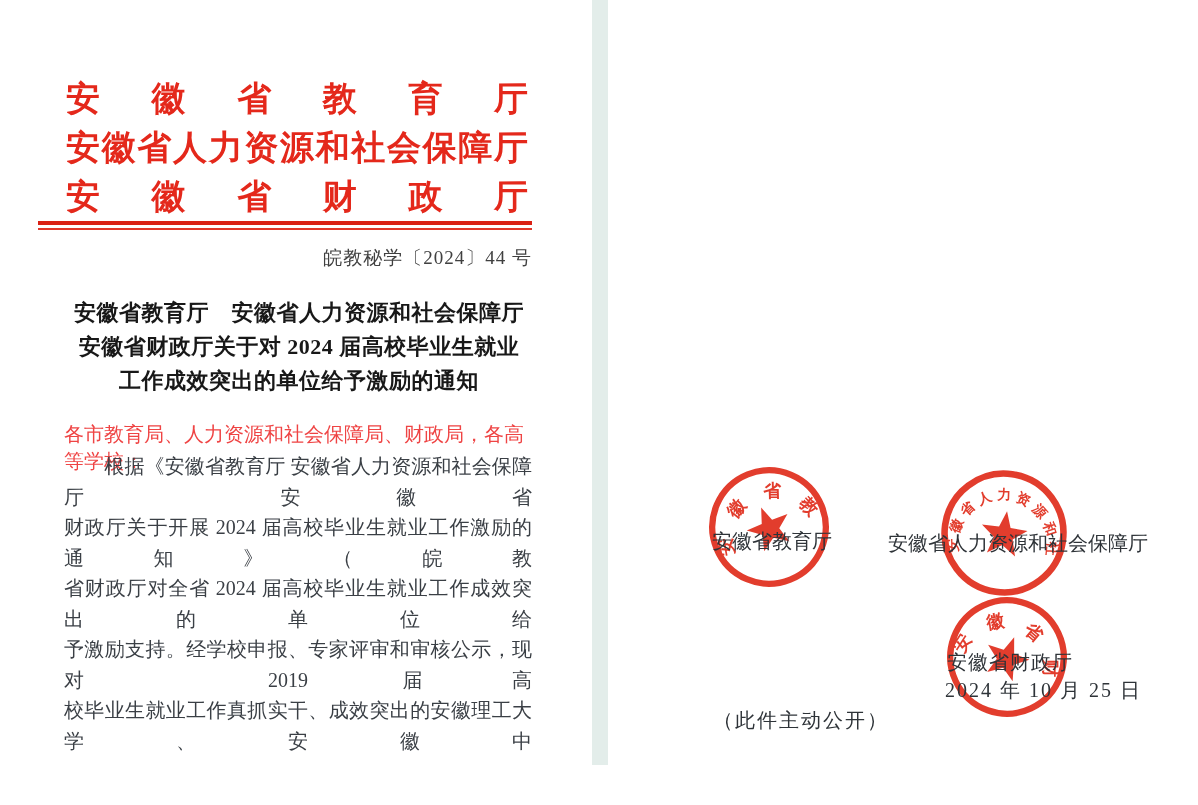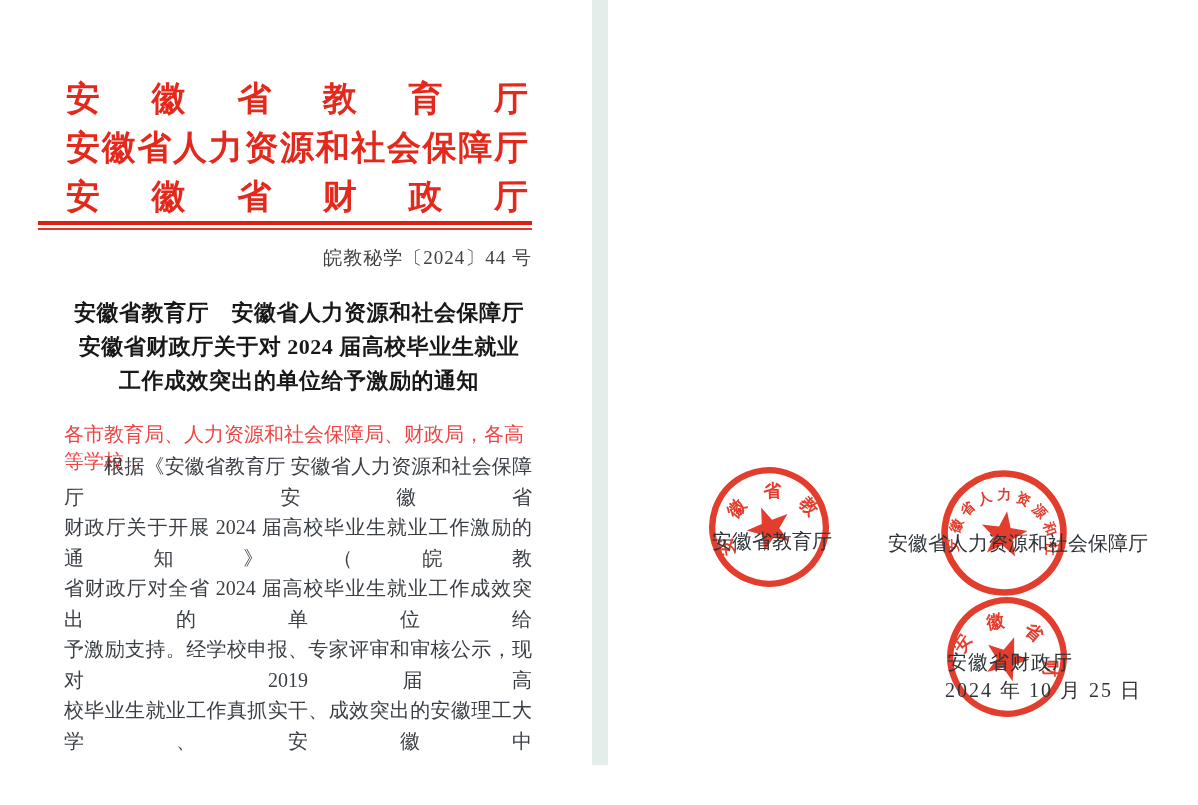--- a/index.html
+++ b/index.html
@@ -136,14 +136,15 @@
       <text class="seal-arc-text" font-size="17">
         <textPath href="#arc-fin" startOffset="0" textLength="188" lengthAdjust="spacing">安徽省财政厅</textPath>
       </text>
     </svg>
   </div>
 
   <div class="sig sig-education">安徽省教育厅</div>
   <div class="sig sig-hr">安徽省人力资源和社会保障厅</div>
   <div class="sig sig-finance">安徽省财政厅</div>
   <div class="sig issue-date">2024 年 10 月 25 日</div>
+  <div class="sig disclosure">（此件主动公开）</div>
 
 </div>
 
 </body></html>

